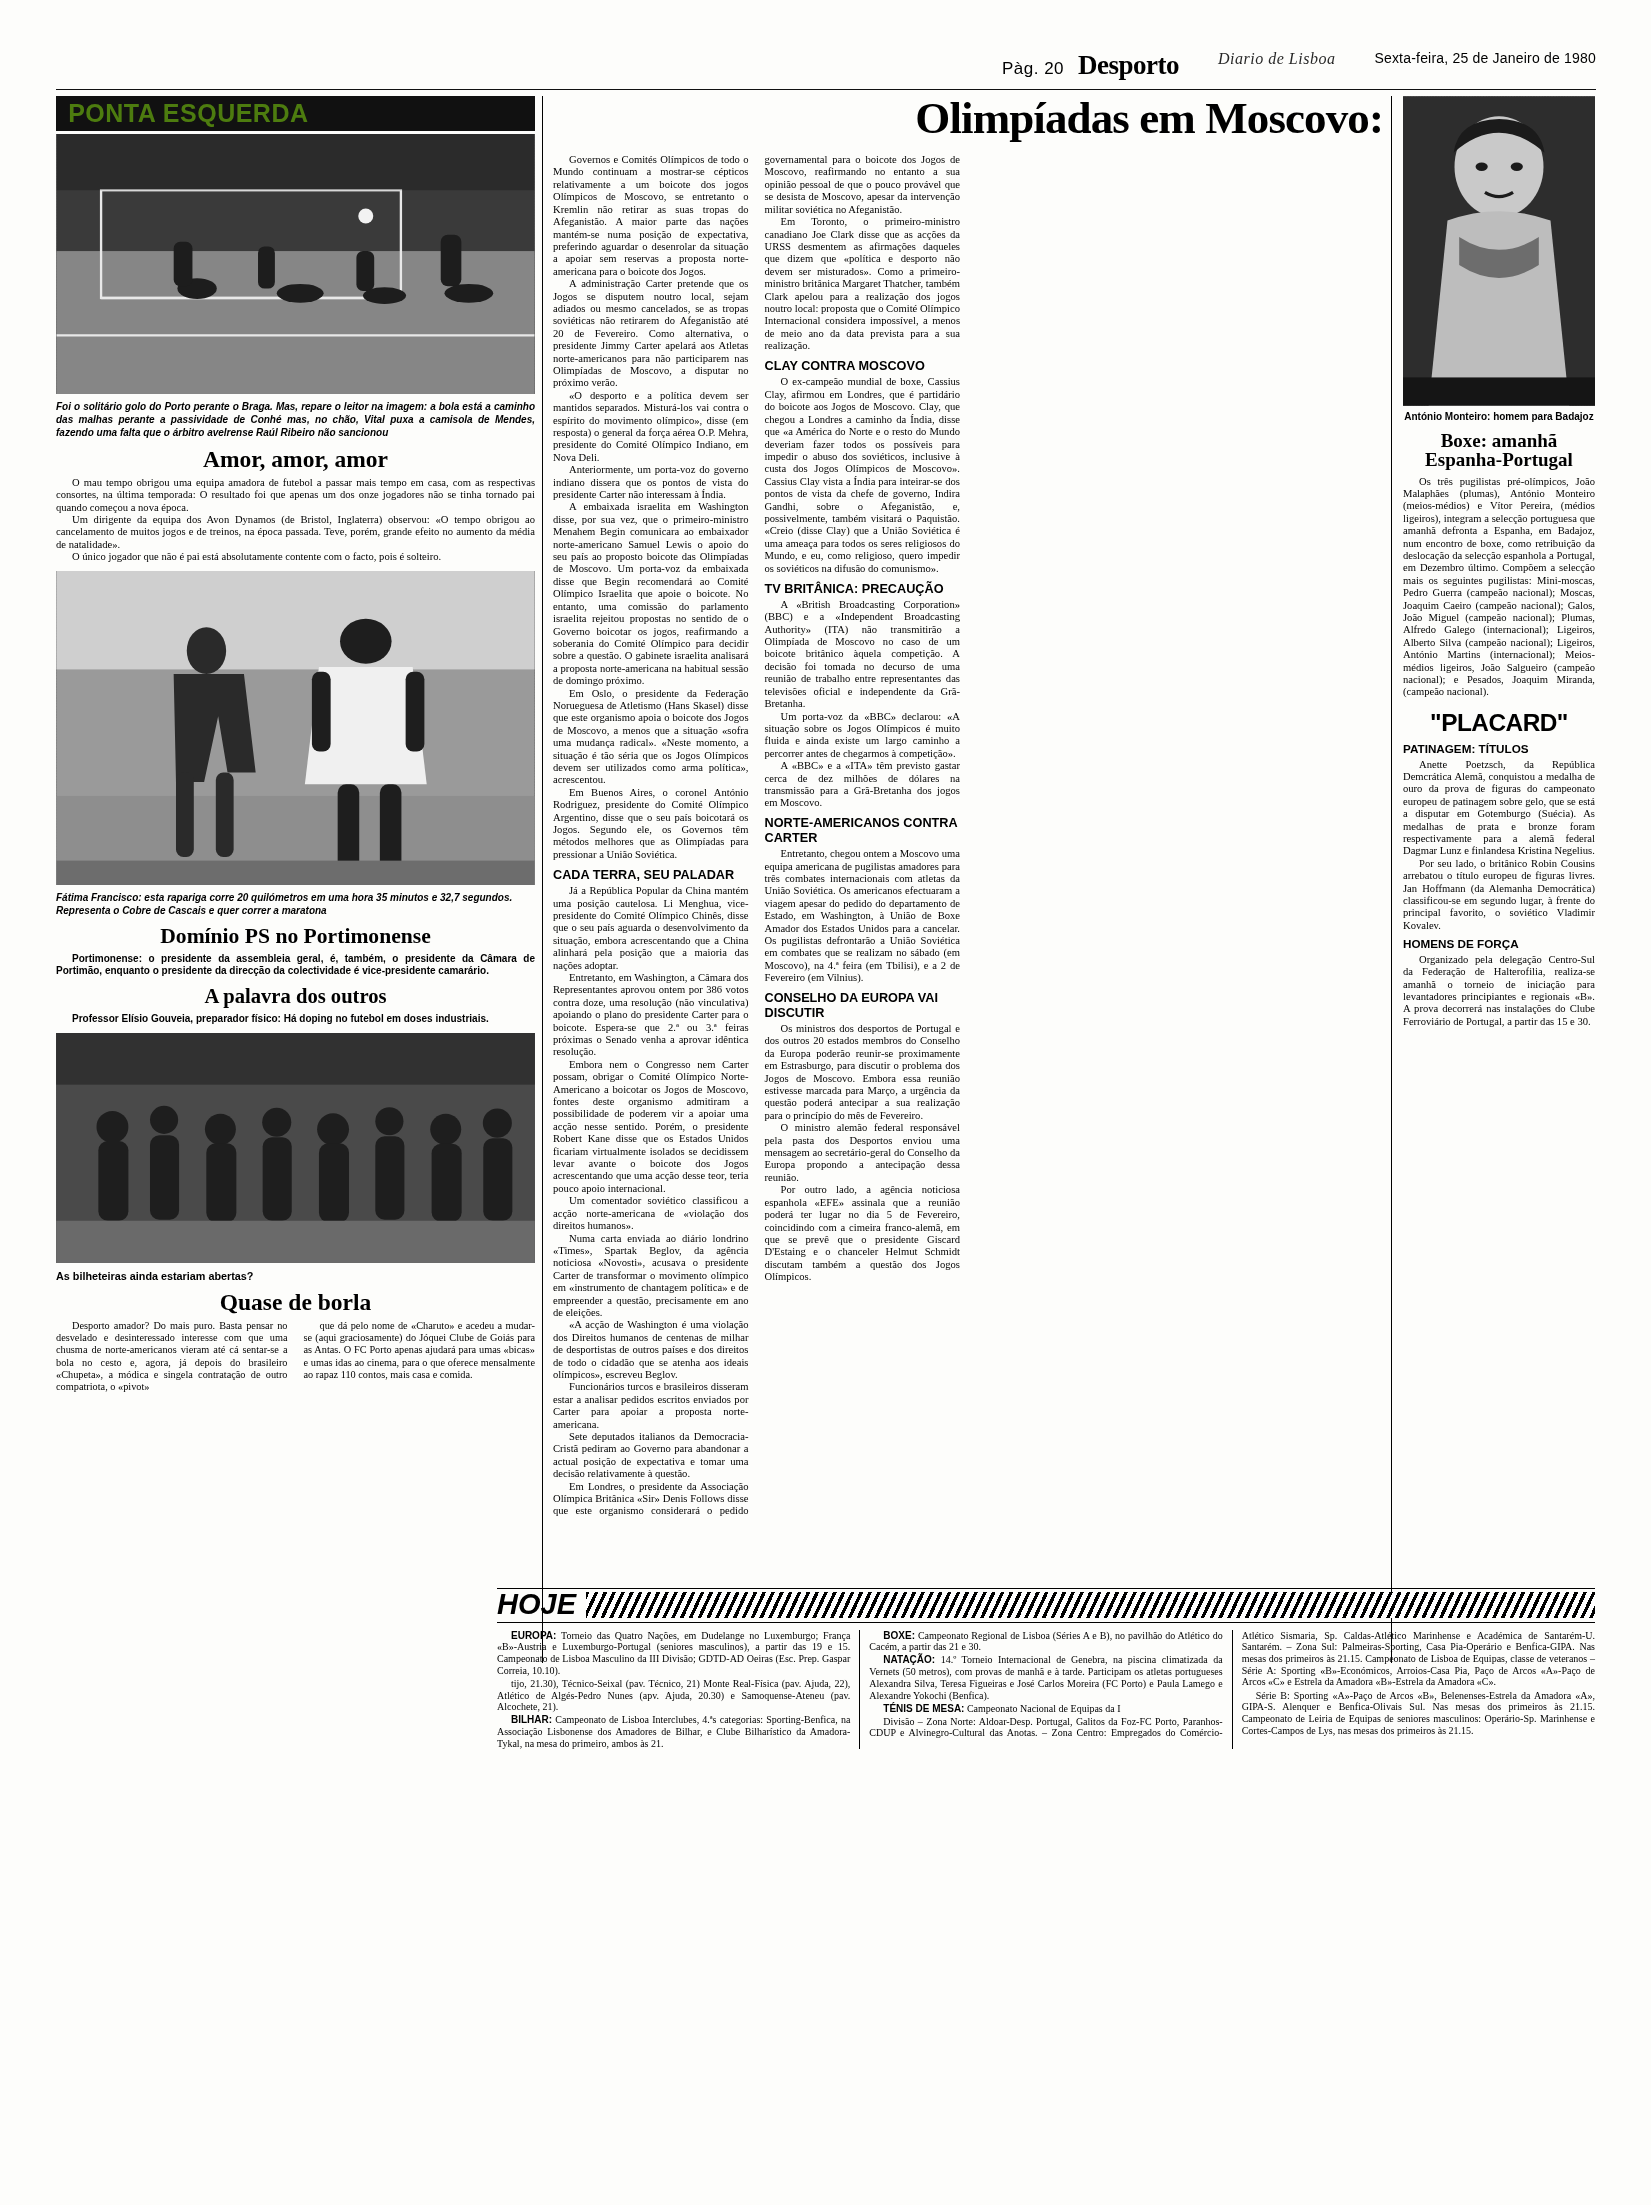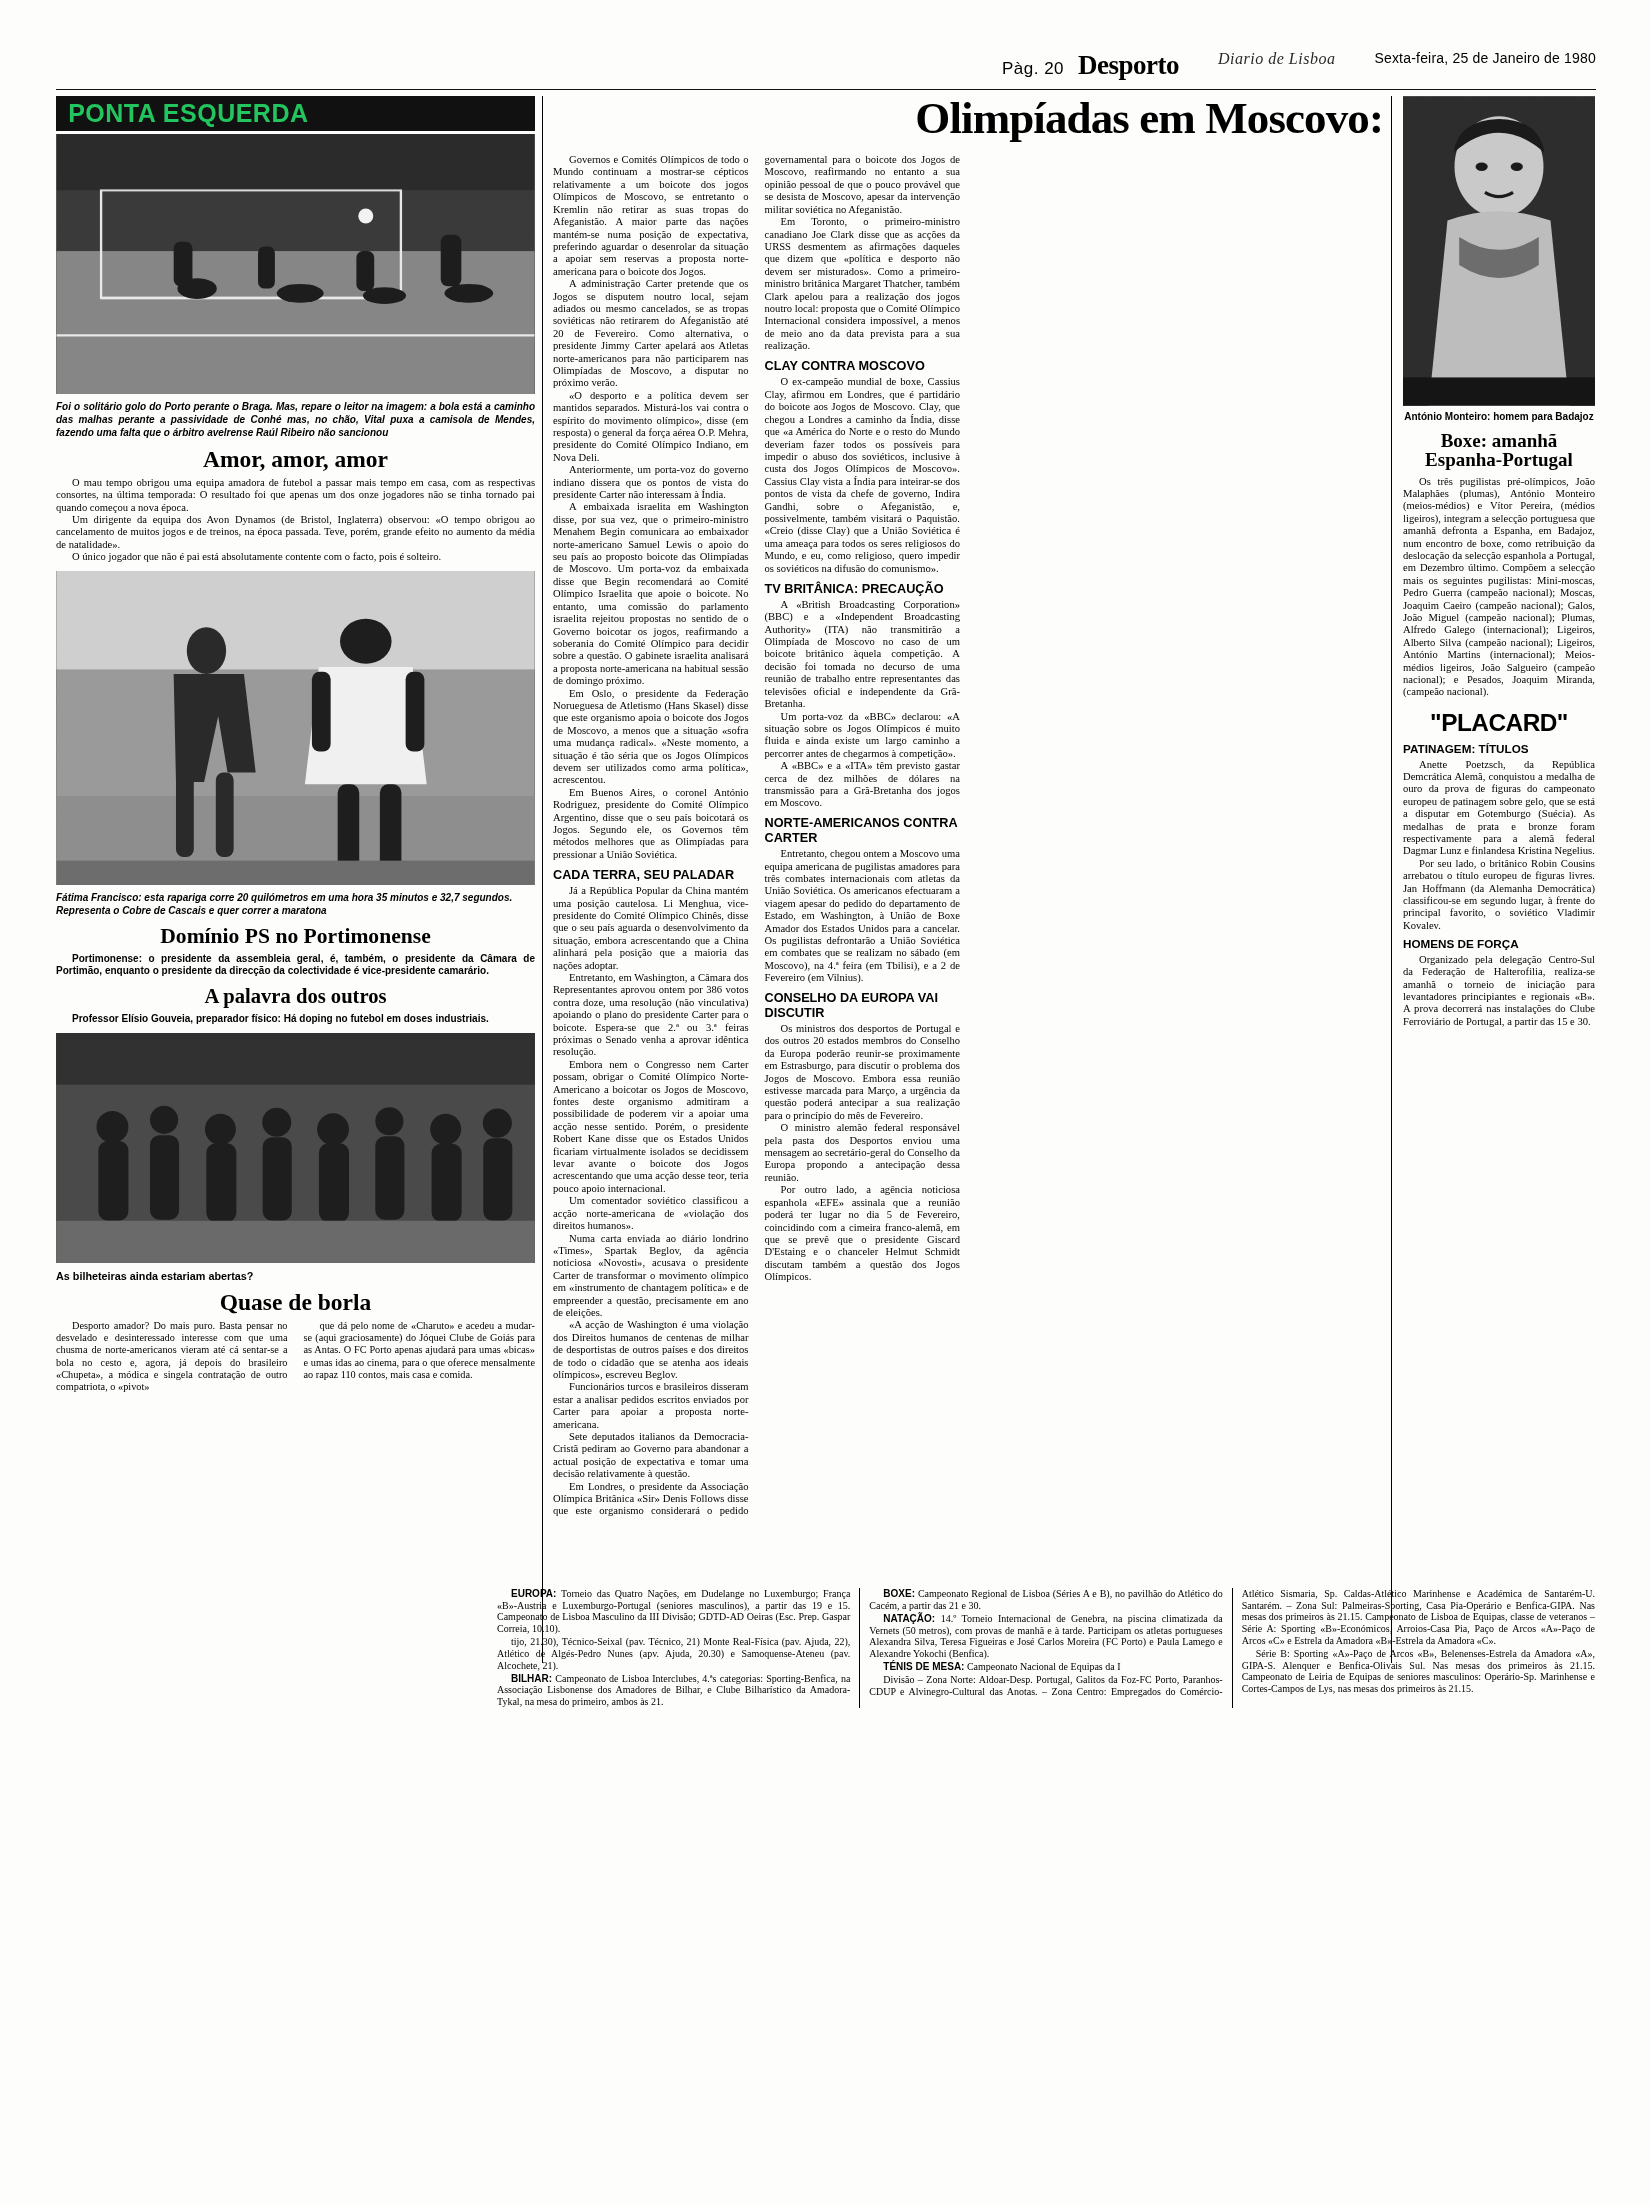--- a/index.html
+++ b/index.html
@@ -86,21 +86,21 @@
     font-family:"Liberation Serif", serif;
     font-weight:bold;
     text-align:center;
     margin:8.4px 0 5.6px;
     line-height:1.03;
   }
 
   
   .ponta-banner {
     background:#111;
-    color:#22c55e;
+    color:#4d7c0f;
     font-family:"Liberation Sans", sans-serif;
     font-weight:bold;
     font-size:25px;
     letter-spacing:0.5px;
     padding:4.7px 0 5.6px 12.2px;
     line-height:1;
   }
   .photo {
     position:relative;
     background:#6e6e6e;
@@ -449,20 +449,24 @@
       <div class="sub-right">PATINAGEM: TÍTULOS</div>
       <p class="t">Anette Poetzsch, da República Demcrática Alemã, conquistou a medalha de ouro da prova de figuras do campeonato europeu de patinagem sobre gelo, que se está a disputar em Gotemburgo (Suécia). As medalhas de prata e bronze foram respectivamente para a alemã federal Dagmar Lunz e finlandesa Kristina Negelius.</p>
       <p class="t">Por seu lado, o britânico Robin Cousins arrebatou o título europeu de figuras livres. Jan Hoffmann (da Alemanha Democrática) classificou-se em segundo lugar, à frente do principal favorito, o soviético Vladimir Kovalev.</p>
 
       <div class="sub-right">HOMENS DE FORÇA</div>
       <p class="t">Organizado pela delegação Centro-Sul da Federação de Halterofilia, realiza-se amanhã o torneio de iniciação para levantadores principiantes e regionais «B». A prova decorrerá nas instalações do Clube Ferroviário de Portugal, a partir das 15 e 30.</p>
     </div>
   </div>
 
   <div class="hoje-wrap">
+    <div class="hoje-bar">
+      <div class="hoje-title">HOJE</div>
+      <div class="hoje-hatch"></div>
+    </div>
     <div class="hoje-cols">
       <p><b>EUROPA:</b> Torneio das Quatro Nações, em Dudelange no Luxemburgo; França «B»-Austria e Luxemburgo-Portugal (seniores masculinos), a partir das 19 e 15. Campeonato de Lisboa Masculino da III Divisão; GDTD-AD Oeiras (Esc. Prep. Gaspar Correia, 10.10).</p>
       <p>tijo, 21.30), Técnico-Seixal (pav. Técnico, 21) Monte Real-Física (pav. Ajuda, 22), Atlético de Algés-Pedro Nunes (apv. Ajuda, 20.30) e Samoquense-Ateneu (pav. Alcochete, 21).</p>
       <p><b>BILHAR:</b> Campeonato de Lisboa Interclubes, 4.ªs categorias: Sporting-Benfica, na Associação Lisbonense dos Amadores de Bilhar, e Clube Bilharístico da Amadora-Tykal, na mesa do primeiro, ambos às 21.</p>
       <p><b>BOXE:</b> Campeonato Regional de Lisboa (Séries A e B), no pavilhão do Atlético do Cacém, a partir das 21 e 30.</p>
       <p><b>NATAÇÃO:</b> 14.º Torneio Internacional de Genebra, na piscina climatizada da Vernets (50 metros), com provas de manhã e à tarde. Participam os atletas portugueses Alexandra Silva, Teresa Figueiras e José Carlos Moreira (FC Porto) e Paula Lamego e Alexandre Yokochi (Benfica).</p>
       <p><b>TÉNIS DE MESA:</b> Campeonato Nacional de Equipas da I</p>
       <p>Divisão – Zona Norte: Aldoar-Desp. Portugal, Galitos da Foz-FC Porto, Paranhos-CDUP e Alvinegro-Cultural das Anotas. – Zona Centro: Empregados do Comércio-Atlético Sismaria, Sp. Caldas-Atlético Marinhense e Académica de Santarém-U. Santarém. – Zona Sul: Palmeiras-Sporting, Casa Pia-Operário e Benfica-GIPA. Nas mesas dos primeiros às 21.15. Campeonato de Lisboa de Equipas, classe de veteranos – Série A: Sporting «B»-Económicos, Arroios-Casa Pia, Paço de Arcos «A»-Paço de Arcos «C» e Estrela da Amadora «B»-Estrela da Amadora «C».</p>
       <p>Série B: Sporting «A»-Paço de Arcos «B», Belenenses-Estrela da Amadora «A», GIPA-S. Alenquer e Benfica-Olivais Sul. Nas mesas dos primeiros às 21.15. Campeonato de Leiria de Equipas de seniores masculinos: Operário-Sp. Marinhense e Cortes-Campos de Lys, nas mesas dos primeiros às 21.15.</p>
       <p></p>

